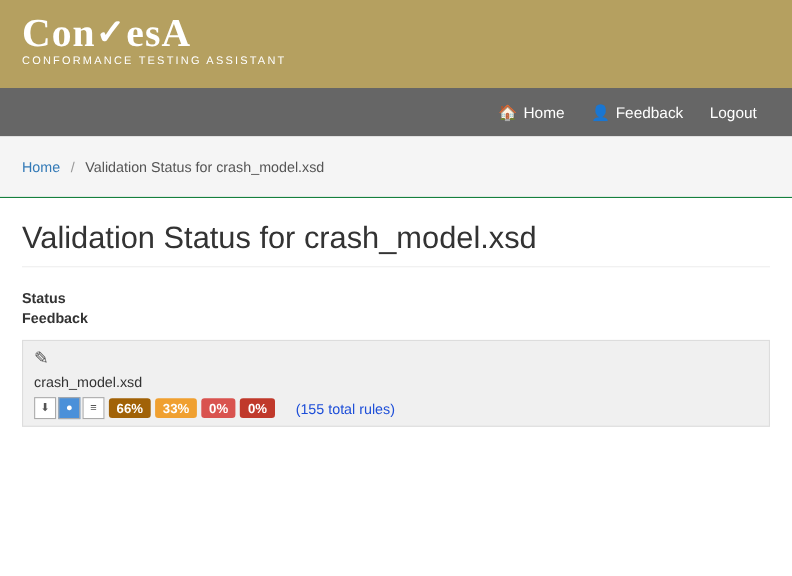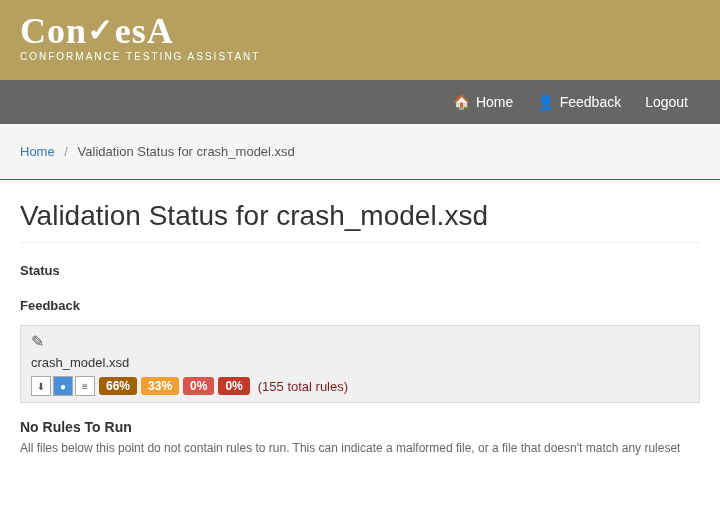--- a/index.html
+++ b/index.html
@@ -3,21 +3,21 @@
   <meta charset="utf-8">
   <style>
     * { margin: 0; padding: 0; box-sizing: border-box; }
     body { font-family: Arial, sans-serif; font-size: 14px; background: #fff; color: #333; }
 
     
     .header-logo {
       background-color: #b5a060;
       padding: 12px 20px 18px 20px;
       display: flex;
-      align-items: center;
+      align-items: flex-start;
       min-height: 80px;
     }
     .logo-text {
       color: #fff;
       font-size: 36px;
       font-weight: bold;
       letter-spacing: 1px;
       line-height: 1;
       font-family: Georgia, serif;
     }
@@ -73,21 +73,21 @@
       color: #333;
       margin-bottom: 20px;
       border-bottom: 1px solid #eee;
       padding-bottom: 10px;
     }
 
     
     .status-labels {
       display: flex;
       flex-direction: column;
-      gap: 20px;
+      gap: 4px;
       margin-bottom: 12px;
     }
     .status-row {
       font-size: 13px;
       font-weight: bold;
       color: #333;
     }
 
     
     .file-section {
@@ -136,22 +136,22 @@
       font-size: 12px;
       font-weight: bold;
       display: inline-block;
     }
     .badge-green { background-color: #a16207; }
     .badge-orange { background-color: #f0a030; }
     .badge-red { background-color: #d9534f; }
     .badge-darkred { background-color: #c0392b; }
     .total-rules {
       font-size: 13px;
-      color: #7f1d1d;
-      margin-left: 4px;
+      color: #1d4ed8;
+      margin-left: 15px;
     }
 
     
     .no-rules-section {
       margin-top: 10px;
     }
     .no-rules-title {
       font-size: 14px;
       font-weight: bold;
       color: #333;
@@ -222,18 +222,14 @@
       </div>
 
       <span class="badge badge-green">66%</span>
       <span class="badge badge-orange">33%</span>
       <span class="badge badge-red">0%</span>
       <span class="badge badge-darkred">0%</span>
       <span class="total-rules">(155 total rules)</span>
     </div>
   </div>
 
-  <div class="no-rules-section">
-    <div class="no-rules-title">No Rules To Run</div>
-    <div class="no-rules-desc">All files below this point do not contain rules to run. This can indicate a malformed file, or a file that doesn't match any ruleset</div>
-  </div>
 
 </div>
 
 </body></html>

